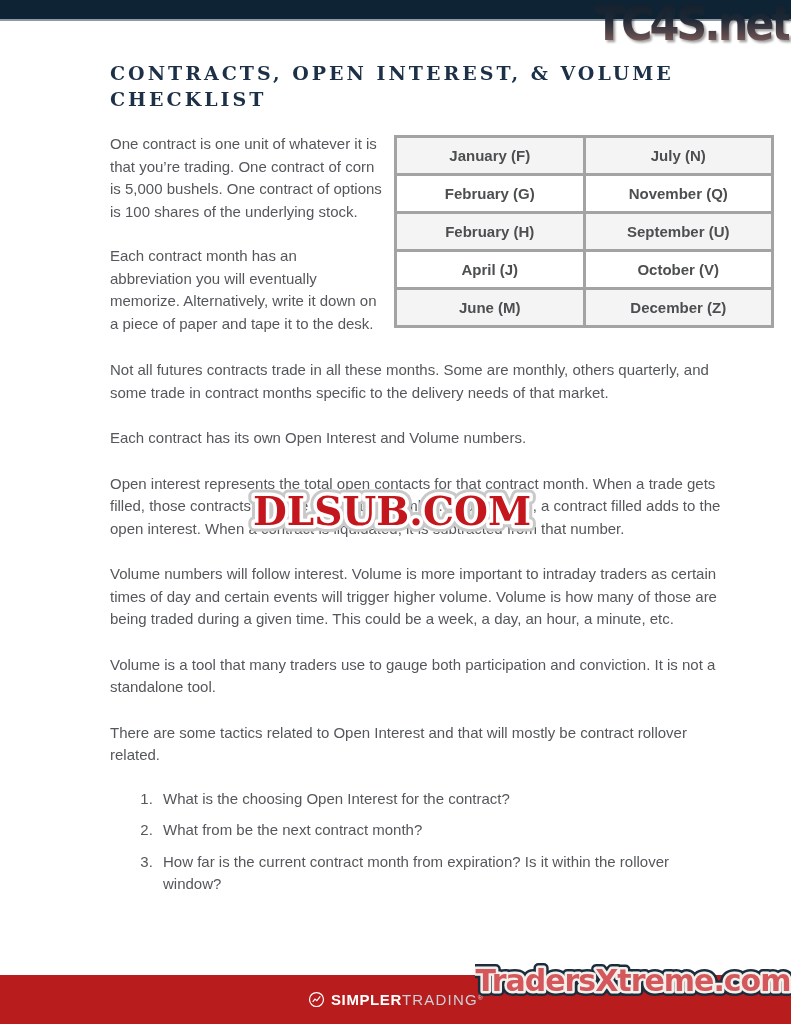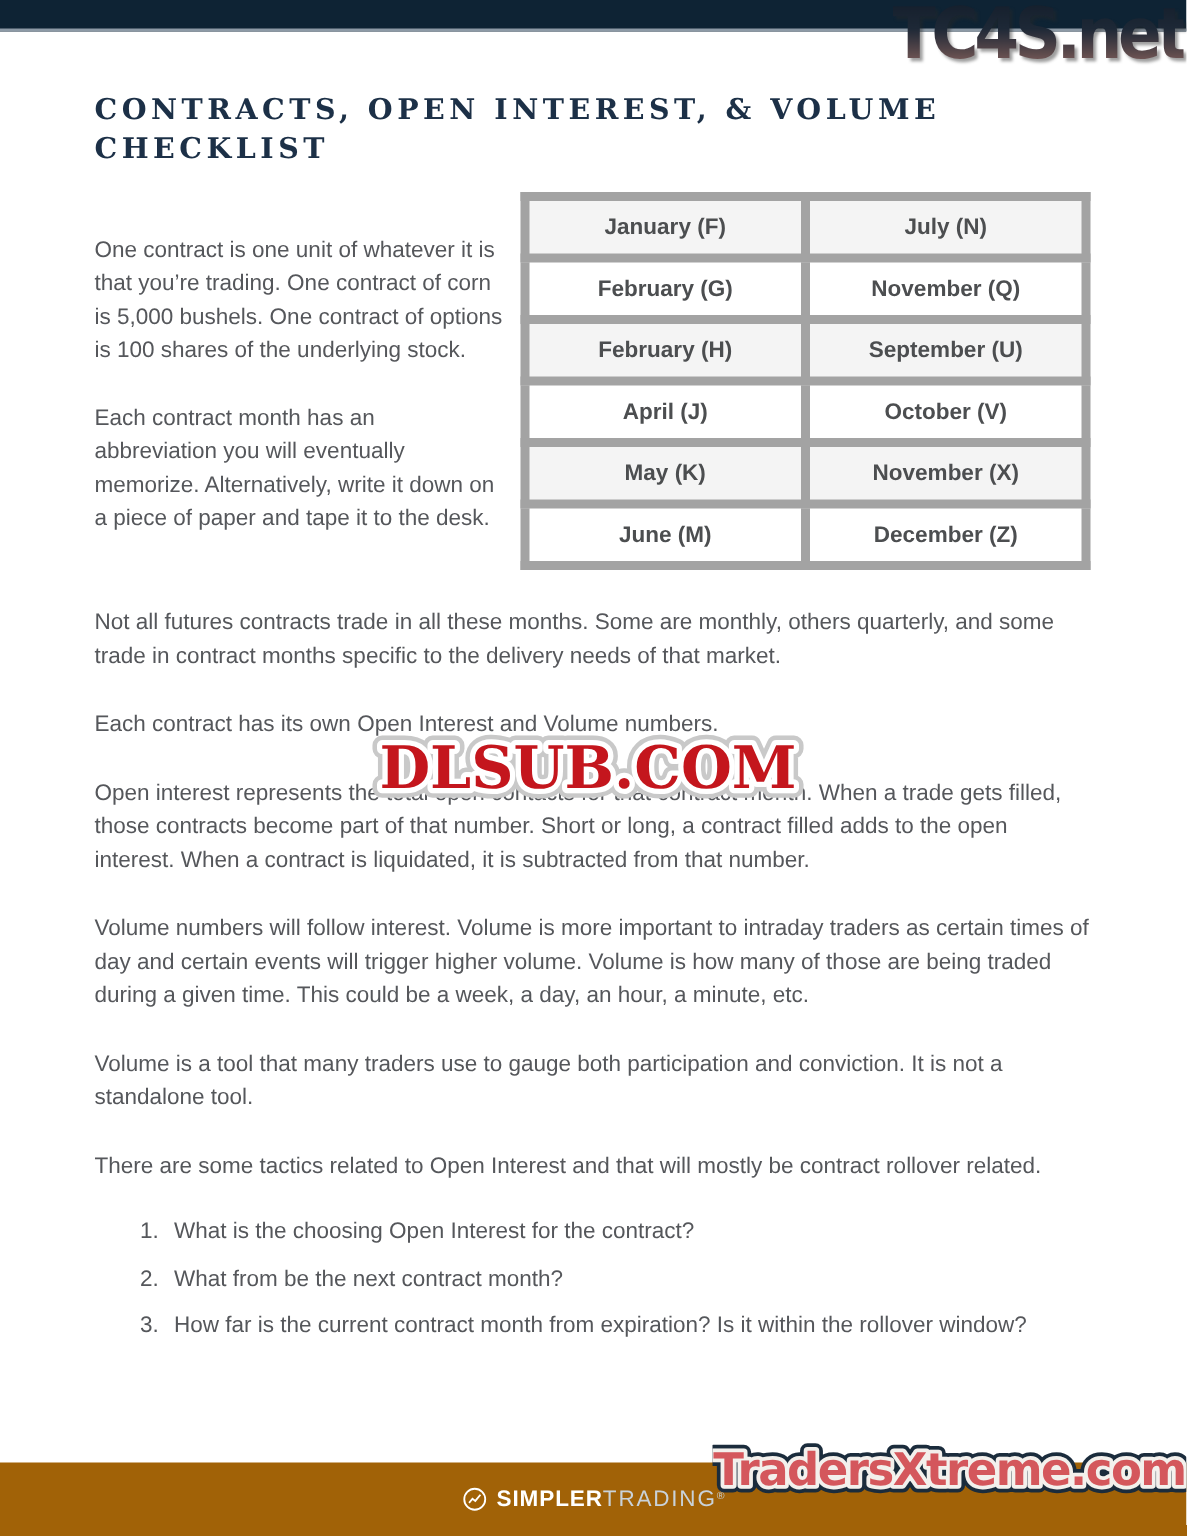--- a/index.html
+++ b/index.html
@@ -30,21 +30,21 @@
     transform-origin: top right;
     background: linear-gradient(180deg, #11records 0%);
     background: linear-gradient(180deg, #121c29 0%, #1d2836 42%, #5d4a4c 72%, #a3716a 100%);
     -webkit-background-clip: text;
     background-clip: text;
     color: transparent;
     filter: drop-shadow(2px 2px 1px rgba(40,40,40,0.45));
     z-index: 6;
   }
 
-  .content { padding: 0 64px 0 63px; }
+  .content { padding: 0 64px 0 63px; margin-left: 47px; }
 
   .title {
     margin: 39px 0 0 0;
     font-family: "DejaVu Serif", serif;
     font-weight: bold;
     font-size: 19px;
     line-height: 26px;
     letter-spacing: 3px;
     color: #1c3047;
   }
@@ -77,21 +77,21 @@
 
   .month-table {
     margin-left: 12px;
     width: 380px;
     border-collapse: collapse;
     flex: none;
   }
   .month-table td {
     width: 50%;
     height: 33px;
-    border: 6px solid #a3a3a3;
+    border: 3px solid #a3a3a3;
     text-align: center;
     vertical-align: middle;
     font-weight: bold;
     font-size: 15px;
     color: #4c4e50;
   }
   .month-table tr:nth-child(odd) td { background: #f4f4f4; }
   .month-table tr:nth-child(even) td { background: #ffffff; }
 
   ol.checklist {
@@ -109,21 +109,21 @@
     position: absolute;
     left: 238px; top: 482px;
     z-index: 5;
   }
 
   
   .footer {
     position: absolute;
     left: 0; bottom: 0;
     width: 791px; height: 49px;
-    background: #a16207;
+    background: #b91c1c;
     display: flex;
     align-items: center;
     justify-content: center;
   }
   .logo { display: flex; align-items: center; }
   .logo-icon { margin-right: 6px; display: flex; }
   .brand-bold {
     color: #ffffff; font-weight: bold;
     font-size: 15px; letter-spacing: 0.6px;
   }
@@ -170,24 +170,20 @@
           <td>February (G)</td>
           <td>November (Q)</td>
         </tr>
         <tr>
           <td>February (H)</td>
           <td>September (U)</td>
         </tr>
         <tr>
           <td>April (J)</td>
           <td>October (V)</td>
-        </tr>
-        <tr>
-          <td>May (K)</td>
-          <td>November (X)</td>
         </tr>
         <tr>
           <td>June (M)</td>
           <td>December (Z)</td>
         </tr>
       </tbody>
     </table>
   </div>
 
   <p class="body-text" style="margin-top:24px">Not all futures contracts trade in all these months. Some are monthly, others quarterly, and some trade in contract months specific to the delivery needs of that market.</p>

